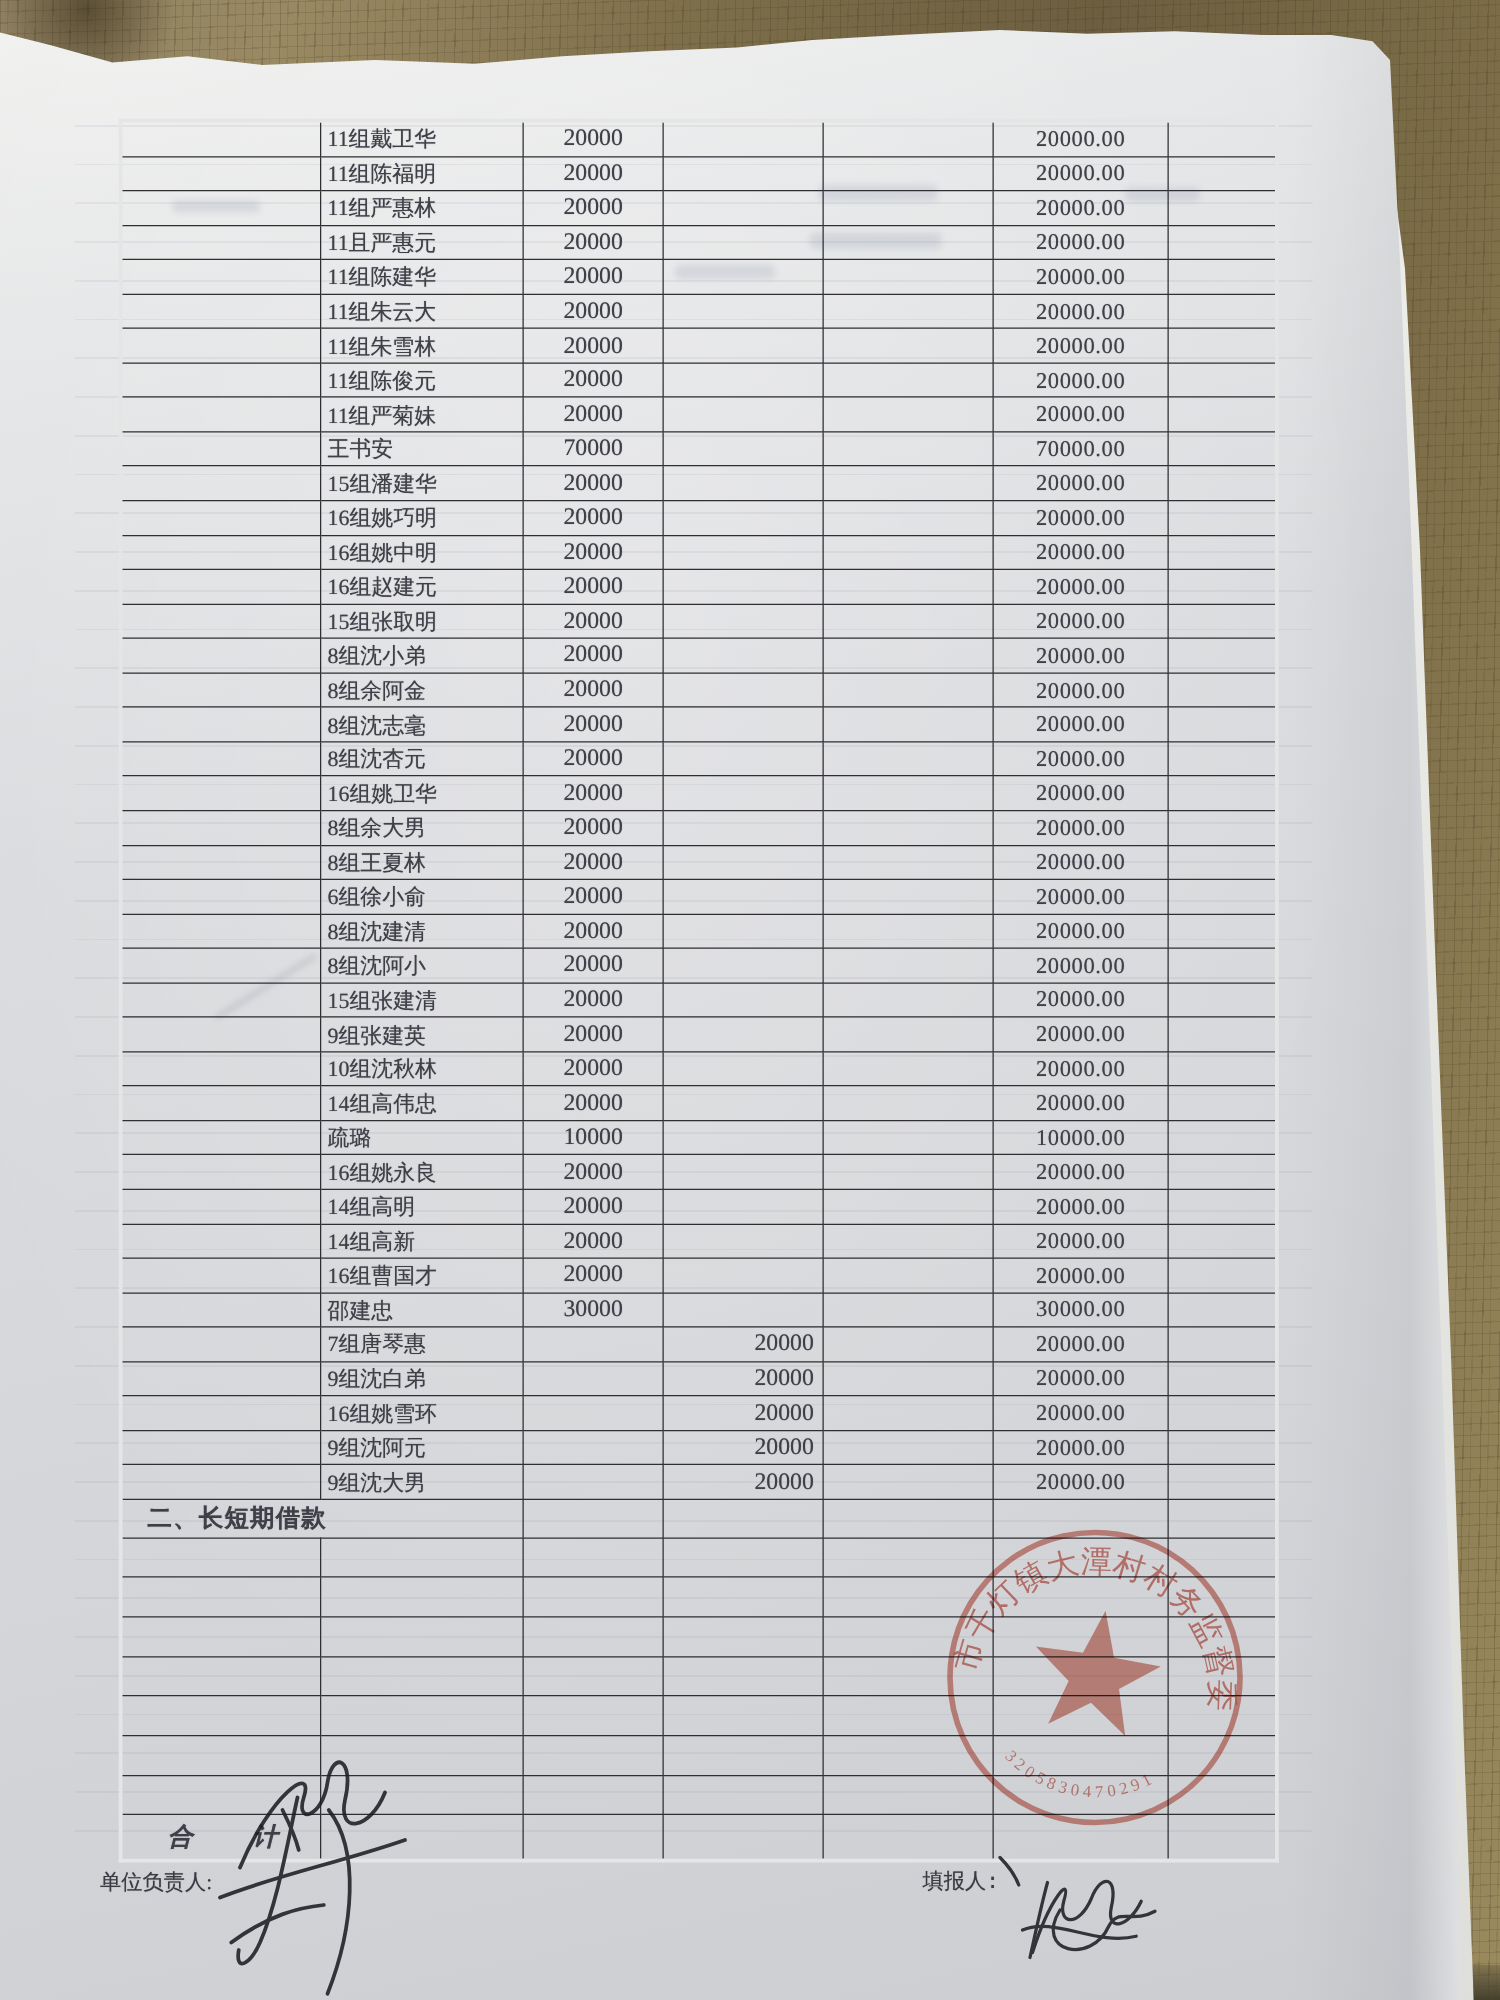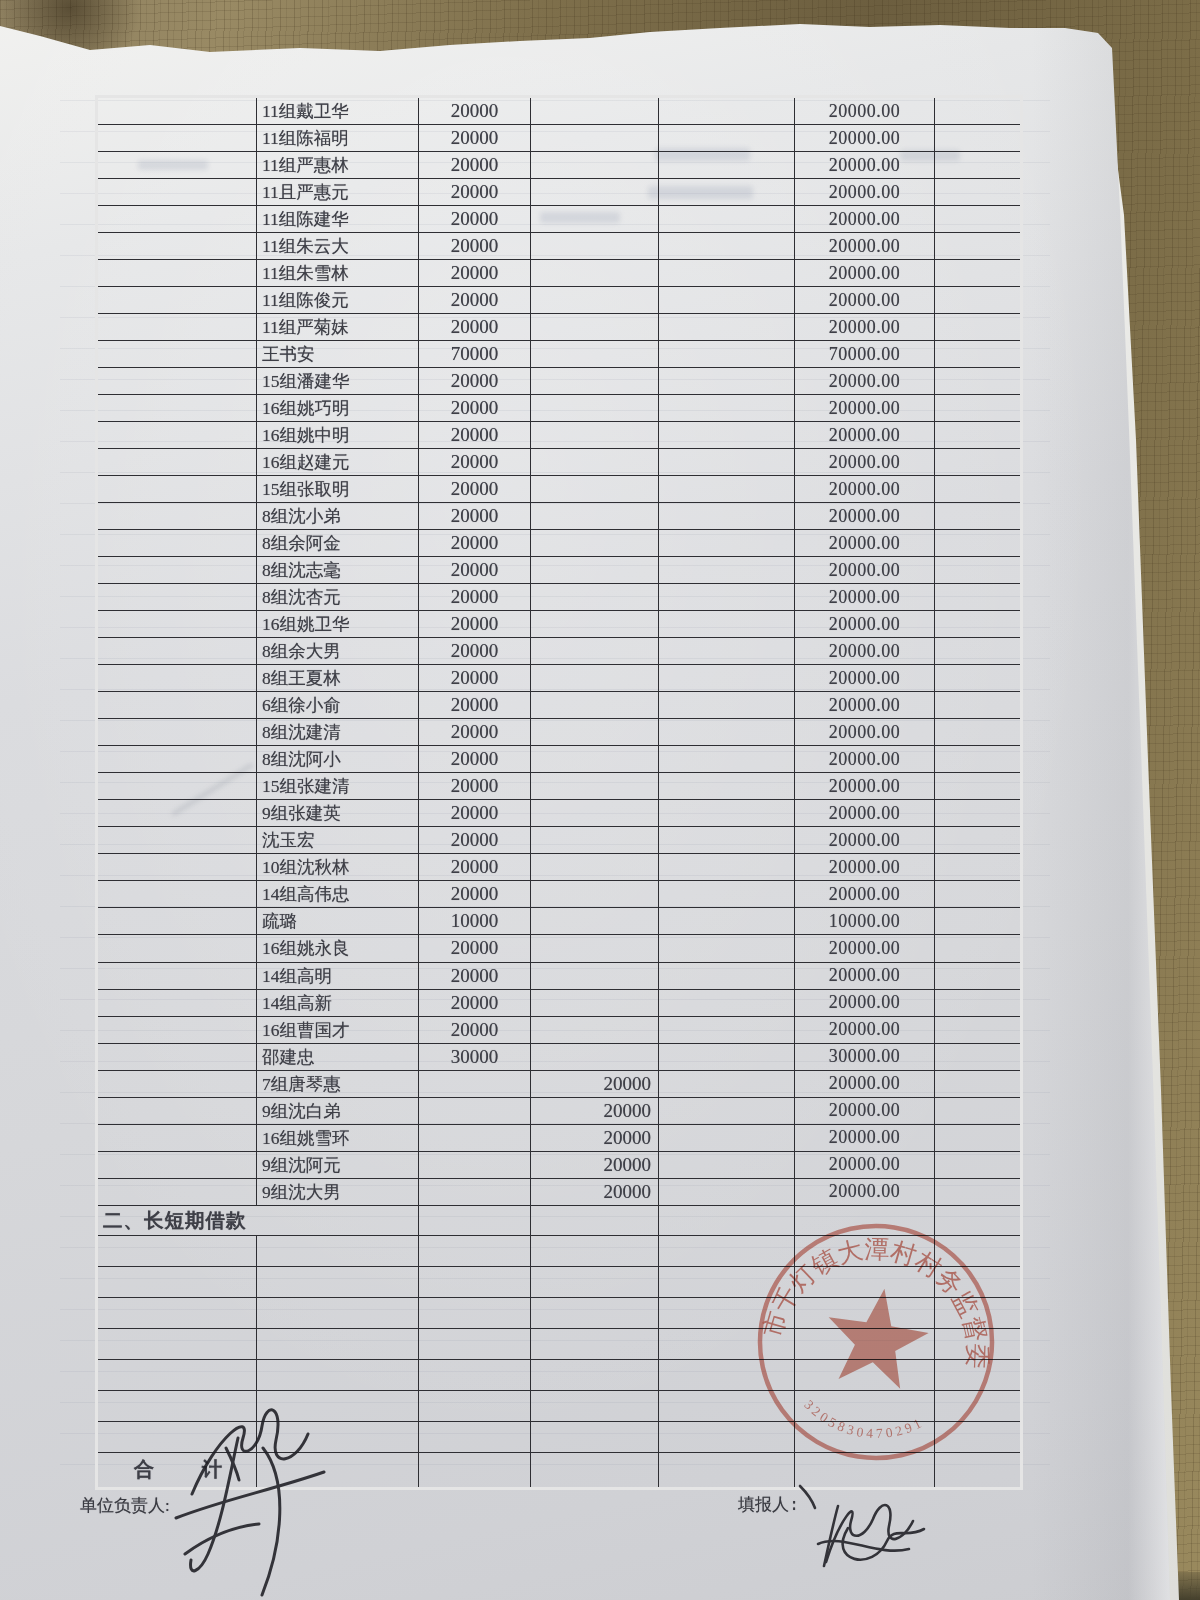--- a/index.html
+++ b/index.html
@@ -35,26 +35,26 @@
 
   
   table.ledger{position:absolute;left:95px;top:95px;width:925px;height:1395px;
     border-collapse:collapse;table-layout:fixed;}
   table.ledger td{border:1.6px solid #2e2e33;overflow:hidden;white-space:nowrap;
     color:#3e3f47;text-shadow:0 0 .7px rgba(62,63,71,.65);}
   table.ledger{border:3px solid #e5e5e5;}
   tr.name-row{height:26.5px;}
   tr.section-row{height:29px;}
   tr.empty-row{height:31px;}
-  tr.total-row{height:36px;}
+  tr.total-row{height:36px;font-style:italic;}
   td.c-name{font-size:17.5px;padding-left:5px;text-align:left;}
   td.c-a1{font-size:19px;text-align:center;}
   td.c-a2{font-size:19px;text-align:right;padding-right:7px;}
   td.c-total{font-size:18px;text-align:center;letter-spacing:.5px;}
-  td.section-label{font-size:19.5px;font-weight:bold;color:#2c2c33;letter-spacing:1px;padding-left:5px;text-align:left;}
+  td.section-label{font-size:19.5px;font-weight:bold;color:#2c2c33;letter-spacing:1px;padding-left:20px;text-align:left;}
   td.total-label{font-size:20px;font-weight:bold;color:#2c2c33;letter-spacing:14px;padding-left:36px;text-align:left;}
 
   
   .footer-label{position:absolute;font-size:17px;color:#3a3b42;text-shadow:0 0 .7px rgba(58,59,66,.6);}
   #unit-head-label{left:80px;top:1494px;}
   #filler-label{left:738px;top:1493px;font-family:Liberation Mono, monospace;}
 
   
   .stamp{position:absolute;left:752px;top:1218px;width:248px;height:248px;
     mix-blend-mode:multiply;opacity:.82;transform:rotate(9deg);}
@@ -320,29 +320,20 @@
           <td class="c-name">15组张建清</td>
           <td class="c-a1">20000</td>
           <td class="c-a2"></td>
           <td class=""></td>
           <td class="c-total">20000.00</td>
           <td class=""></td>
         </tr>
         <tr class="name-row">
           <td class=""></td>
           <td class="c-name">9组张建英</td>
-          <td class="c-a1">20000</td>
-          <td class="c-a2"></td>
-          <td class=""></td>
-          <td class="c-total">20000.00</td>
-          <td class=""></td>
-        </tr>
-        <tr class="name-row">
-          <td class=""></td>
-          <td class="c-name">沈玉宏</td>
           <td class="c-a1">20000</td>
           <td class="c-a2"></td>
           <td class=""></td>
           <td class="c-total">20000.00</td>
           <td class=""></td>
         </tr>
         <tr class="name-row">
           <td class=""></td>
           <td class="c-name">10组沈秋林</td>
           <td class="c-a1">20000</td>

